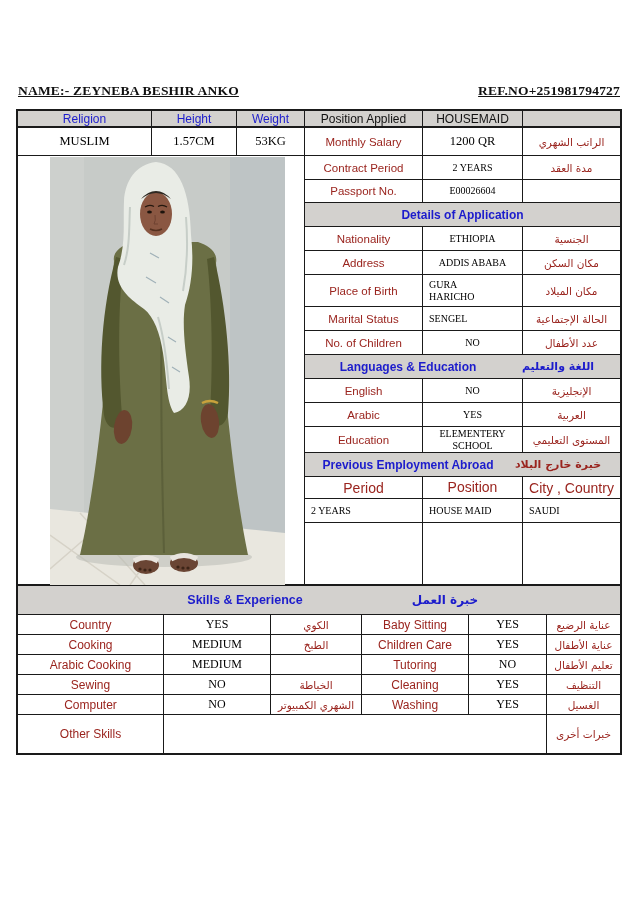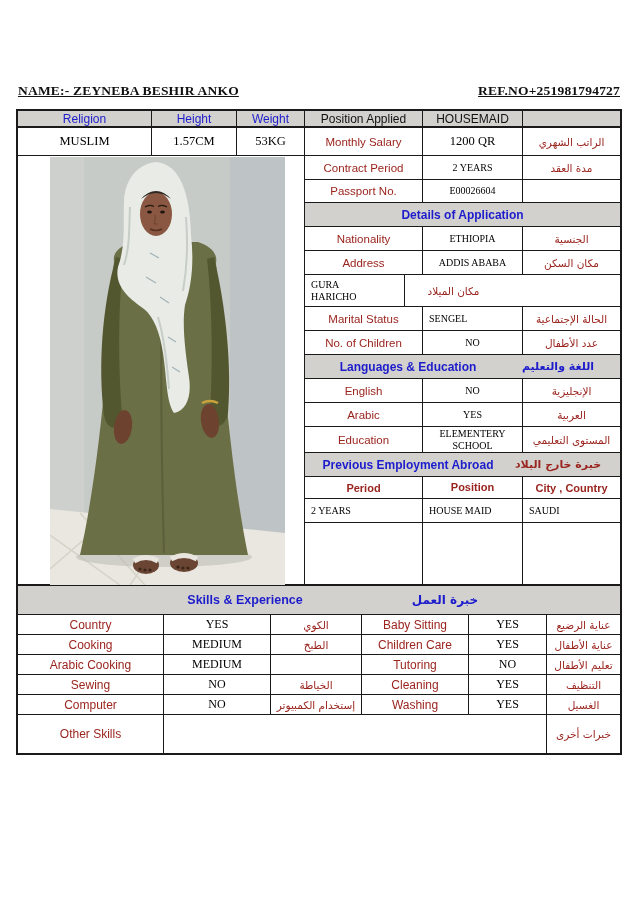--- a/index.html
+++ b/index.html
@@ -59,21 +59,21 @@
   .psec{background:var(--hbg);position:relative;display:block;}
   .psec .sec-en{position:absolute;left:8px;width:190px;top:0;bottom:0;
     display:flex;align-items:center;justify-content:center;
     color:var(--blue);font-weight:bold;font-size:12px;}
   .psec .sec-ar{position:absolute;right:6px;width:112px;top:0;bottom:0;
     display:flex;align-items:center;justify-content:center;
     font-family:"DejaVu Sans",sans-serif;font-size:11px;font-weight:bold;direction:rtl;}
   .sec-ar.blue{color:var(--blue);}
   .sec-ar.red{color:var(--red);}
   .psec.center .sec-en{left:0;width:100%;border-radius:11px;}
-  .pch .c{color:var(--red);font-weight:bold;font-size:11px;}
+  .pch .c{color:var(--red);font-weight:normal;font-size:14px;}
   
   .skills-head{height:29px;background:var(--hbg);position:relative;border-bottom:1px solid var(--bc);}
   .skills-head .en{position:absolute;left:142px;width:170px;top:0;bottom:0;
     display:flex;align-items:center;justify-content:center;
     color:var(--blue);font-weight:bold;font-size:12.5px;}
   .skills-head .ar{position:absolute;left:387px;width:80px;top:0;bottom:0;
     display:flex;align-items:center;justify-content:center;
     font-family:"DejaVu Sans",sans-serif;color:var(--blue);font-weight:bold;font-size:12px;direction:rtl;}
   .srow{display:flex;height:20px;border-bottom:1px solid var(--bc);font-size:12px;}
   .srow .s-label{color:var(--red);font-size:12px;}
@@ -178,20 +178,21 @@
       </div>
 
       <div class="prow h24">
         <div class="c pl lblred">Address</div>
         <div class="c pv">ADDIS ABABA</div>
         <div class="c pa arb">مكان السكن</div>
       </div>
 
 
       <div class="prow h32">
+        <div class="c pl lblred">Place of Birth</div>
         <div class="c pv leftal">GURA
 HARICHO</div>
         <div class="c pa arb">مكان الميلاد</div>
       </div>
 
       <div class="prow h24">
         <div class="c pl lblred">Marital Status</div>
         <div class="c pv leftal">SENGEL</div>
         <div class="c pa arb">الحالة الإجتماعية</div>
       </div>
@@ -285,21 +286,21 @@
     <div class="c s146 s-label">Sewing</div>
     <div class="c s107 s-val">NO</div>
     <div class="c s91 arb">الخياطة</div>
     <div class="c s107 s-label">Cleaning</div>
     <div class="c s78 s-val">YES</div>
     <div class="c s73 last arb">التنظيف</div>
   </div>
   <div class="srow">
     <div class="c s146 s-label">Computer</div>
     <div class="c s107 s-val">NO</div>
-    <div class="c s91 arb">إستخدام الكمبيوتر</div>
+    <div class="c s91 arb">الشهري الكمبيوتر</div>
     <div class="c s107 s-label">Washing</div>
     <div class="c s78 s-val">YES</div>
     <div class="c s73 last arb">الغسيل</div>
   </div>
 
   <div class="other-row">
     <div class="c s146 s-label">Other  Skills</div>
     <div class="c mid"></div>
     <div class="c s73 last arb">خبرات أخرى</div>
   </div>

